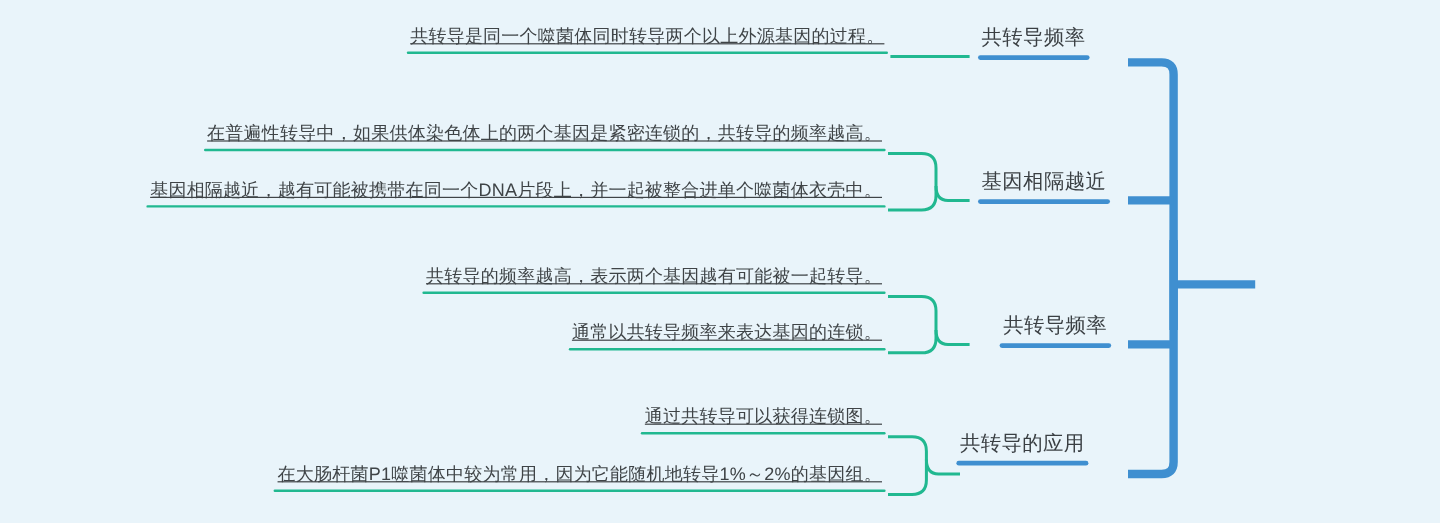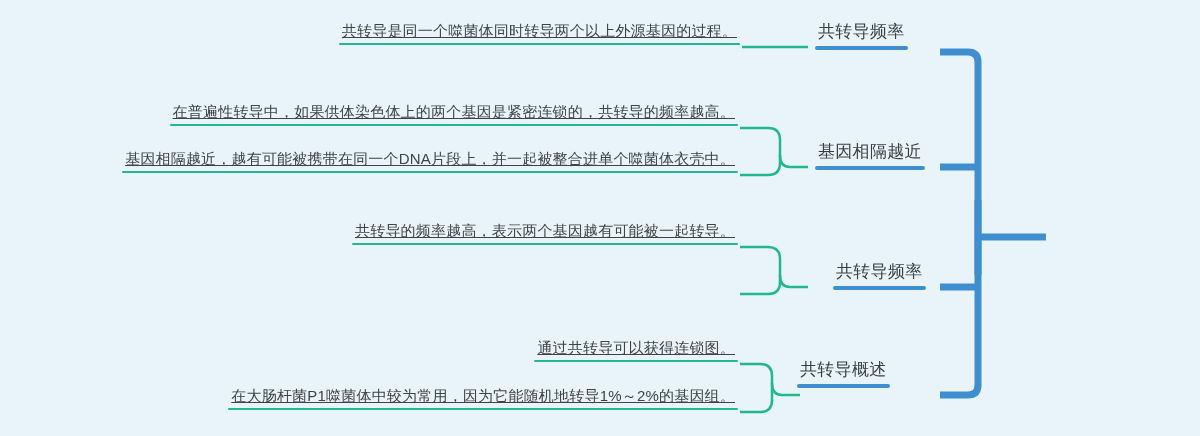--- a/index.html
+++ b/index.html
@@ -124,21 +124,21 @@
     <span class="label">基因相隔越近</span>
     <span class="underline" style="background: rgb(63, 143, 208);"></span>
   </div>
 
   <div class="node branch" style="left:833px; top:262px;text-align:center;">
     <span class="label">共转导频率</span>
     <span class="underline" style="background: rgb(63, 143, 208);"></span>
   </div>
 
   <div class="node branch" style="left:797px; top:360px;">
-    <span class="label">共转导概述</span>
+    <span class="label">共转导的应用</span>
     <span class="underline" style="background: rgb(63, 143, 208);"></span>
   </div>
 
   <div class="node leaf" style="right:460px; top:22px;">
     <span class="label">共转导是同一个噬菌体同时转导两个以上外源基因的过程。</span>
     <span class="underline" style="background: rgb(33, 184, 144);"></span>
   </div>
 
   <div class="node leaf" style="right:462px; top:103px;">
     <span class="label">在普遍性转导中，如果供体染色体上的两个基因是紧密连锁的，共转导的频率越高。</span>
@@ -149,20 +149,21 @@
     <span class="label">基因相隔越近，越有可能被携带在同一个DNA片段上，并一起被整合进单个噬菌体衣壳中。</span>
     <span class="underline" style="background: rgb(33, 184, 144);"></span>
   </div>
 
   <div class="node leaf" style="right:462px; top:222px;text-align:right;">
     <span class="label">共转导的频率越高，表示两个基因越有可能被一起转导。</span>
     <span class="underline" style="background: rgb(33, 184, 144);"></span>
   </div>
 
   <div class="node leaf" style="right:462px; top:269px;">
+    <span class="label">通常以共转导频率来表达基因的连锁。</span>
     <span class="underline" style="background: rgb(33, 184, 144);"></span>
   </div>
 
   <div class="node leaf" style="right:462px; top:339px;">
     <span class="label">通过共转导可以获得连锁图。</span>
     <span class="underline" style="background: rgb(33, 184, 144);"></span>
   </div>
 
   <div class="node leaf" style="right:462px; top:387px;text-align:right;">
     <span class="label">在大肠杆菌P1噬菌体中较为常用，因为它能随机地转导1%～2%的基因组。</span>

